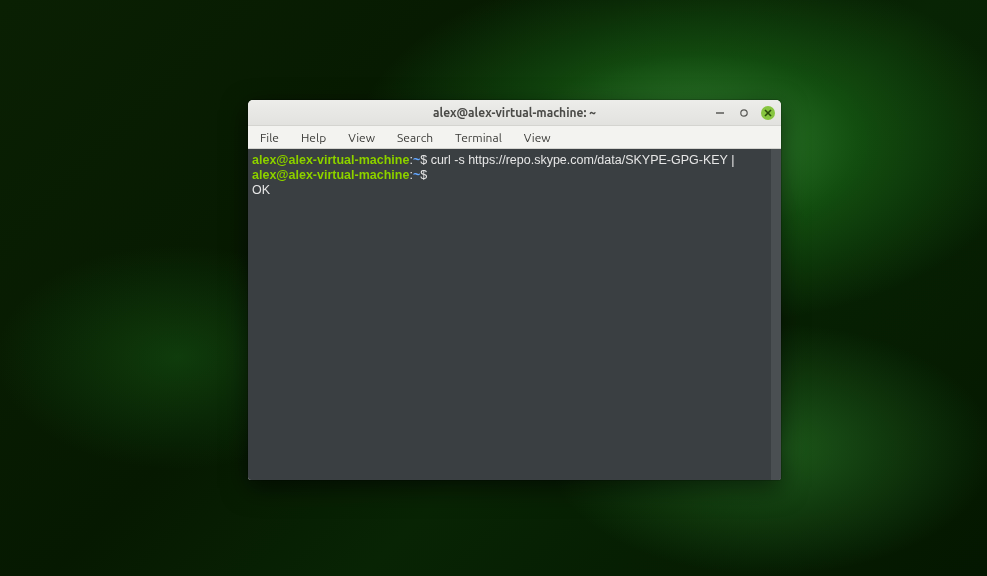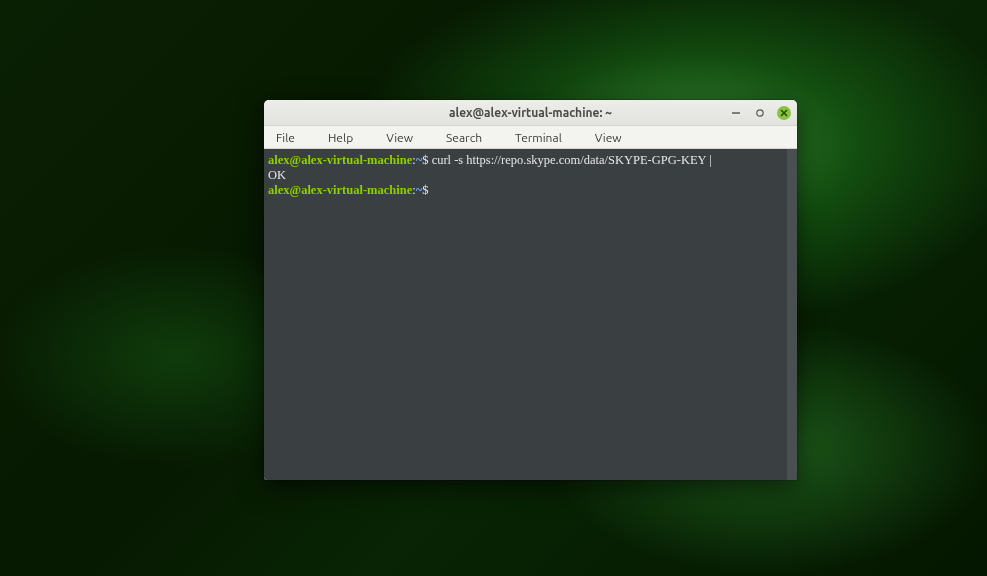--- a/index.html
+++ b/index.html
@@ -16,21 +16,21 @@
     height: 576px;
     background:
       radial-gradient(ellipse 480px 260px at 70% 25%, rgba(120,255,120,0.45) 0%, rgba(60,200,60,0.25) 35%, rgba(0,60,0,0) 70%),
       radial-gradient(ellipse 320px 180px at 78% 78%, rgba(80,200,80,0.35) 0%, rgba(0,60,0,0) 70%),
       radial-gradient(ellipse 260px 160px at 18% 62%, rgba(50,160,50,0.25) 0%, rgba(0,40,0,0) 70%),
       linear-gradient(135deg, #0b1f05 0%, #071803 40%, #0a2306 60%, #051602 100%);
     filter: saturate(1.1);
   }
   .window {
     position: absolute;
-    left: 264px;
+    left: 248px;
     top: 100px;
     width: 533px;
     height: 380px;
     background: #e9e9e6;
     border-radius: 5px 5px 3px 3px;
     box-shadow: 0 8px 26px rgba(0,0,0,0.55), 0 0 0 1px rgba(0,0,0,0.15);
     display: flex;
     flex-direction: column;
     overflow: hidden;
   }
@@ -74,33 +74,33 @@
     font-weight: bold;
   }
   .menubar {
     height: 22px;
     background: #f3f3f0;
     display: flex;
     align-items: center;
     padding: 0 4px;
     font-size: 12px;
     color: #3a3a37;
-    gap: 17px;
+    gap: 6px;
     border-bottom: 1px solid #d4d4d0;
   }
   .menu-item {
     padding: 2px 8px;
     border-radius: 2px;
     cursor: pointer;
   }
   .term-body {
     flex: 1;
     background: #3a3f42;
     padding: 4px 6px 4px 4px;
-    font-family: Liberation Serif, serif;
+    font-family: Liberation Sans, sans-serif;
     font-size: 12.5px;
     line-height: 15px;
     color: #e6e6e6;
     overflow: hidden;
     position: relative;
   }
   .term-body .line { white-space: pre-wrap; word-break: break-all; }
   .p-user { color: #8fce00; font-weight: bold; }
   .p-colon { color: #e6e6e6; }
   .p-path { color: #6aa9ff; font-weight: bold; }
@@ -155,22 +155,22 @@
       <span class="menu-item">File</span>
       <span class="menu-item">Help</span>
       <span class="menu-item">View</span>
       <span class="menu-item">Search</span>
       <span class="menu-item">Terminal</span>
       <span class="menu-item">View</span>
     </div>
 
     <div class="term-body">
       <div class="line"><span class="p-user">alex@alex-virtual-machine</span><span class="p-colon">:</span><span class="p-path">~</span><span class="p-cmd">$</span><span class="p-cmd"> curl -s https://repo.skype.com/data/SKYPE-GPG-KEY |</span></div>
+      <div class="line"><span class="p-user">alex@alex-virtual-machine</span><span class="p-colon">:</span><span class="p-path">~</span><span class="p-cmd">$</span><span class="p-cmd"> </span></div>
       <div class="line"><span class="p-cmd">OK</span></div>
-      <div class="line"><span class="p-user">alex@alex-virtual-machine</span><span class="p-colon">:</span><span class="p-path">~</span><span class="p-cmd">$</span><span class="p-cmd"> </span></div>
 
       <div class="scrollbar">
         <div class="thumb"></div>
       </div>
     </div>
 
   </div>
 </div>
 
 </body></html>

